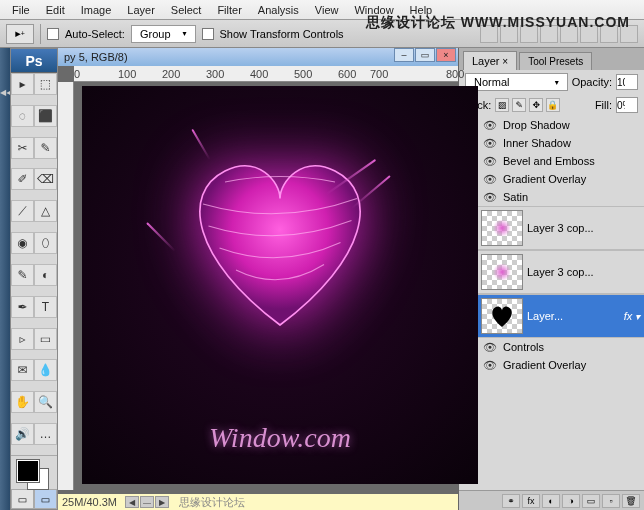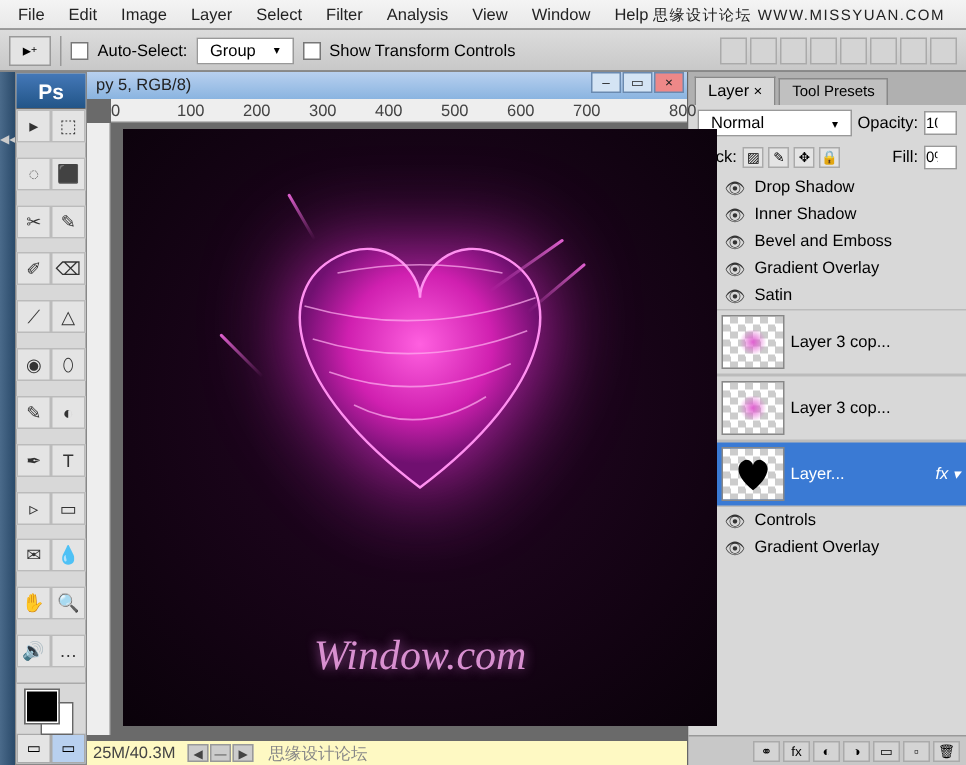--- a/index.html
+++ b/index.html
@@ -1,19 +1,19 @@
 <!DOCTYPE html>
 <html><head>
 <meta charset="utf-8">
 <style>
 * { box-sizing: border-box; margin: 0; padding: 0; font-family: Tahoma, sans-serif; font-size: 11px; }
 body { background: #535353; width: 644px; height: 510px; overflow: hidden; user-select: none; }
 .menubar { background: linear-gradient(#f4f4f4,#e8e8e8); height: 20px; display: flex; align-items: center; padding: 0 4px; border-bottom: 1px solid #999; }
 .menubar span { padding: 0 8px; color: #222; cursor: default; }
-.watermark { position: absolute; right: 6px; top: 3px; color: #bbb; font-size: 10px; letter-spacing: 1px; }
+.watermark { position: absolute; right: 6px; top: 14px; color: #bbb; font-size: 14px; letter-spacing: 1px; font-weight: bold; }
 .optbar { background: linear-gradient(#dcdcdc,#c8c8c8); height: 28px; display: flex; align-items: center; padding: 0 6px; gap: 6px; border-bottom: 1px solid #888; }
 .opt-arrow { width: 28px; height: 20px; background: #e4e4e4; border: 1px solid #999; display: flex; align-items: center; justify-content: center; }
 .checkbox { width: 12px; height: 12px; background: #fff; border: 1px solid #777; display: inline-block; vertical-align: middle; }
 .select { display: inline-flex; align-items: center; background: #fff; border: 1px solid #999; height: 18px; padding: 0 8px; }
 .select .arr { margin-left: 12px; font-size: 8px; }
 .sep { width: 1px; height: 20px; background: #999; }
 .alignicons { display: flex; gap: 2px; margin-left: auto; }
 .alignicons .ai { width: 18px; height: 18px; background: #d4d4d4; border: 1px solid #aaa; }
 .workspace { display: flex; height: 462px; }
 .toolgutter { width: 10px; background: linear-gradient(90deg,#4a6a8a,#2a4a6a); height: 100%; }
@@ -156,21 +156,21 @@
       </div>
     </div>
     <div class="ruler-h">
       <span style="left:0">0</span>
         <span style="left:44px">100</span>
         <span style="left:88px">200</span>
         <span style="left:132px">300</span>
         <span style="left:176px">400</span>
         <span style="left:220px">500</span>
         <span style="left:264px">600</span>
-        <span style="left:308px">700</span>
+        <span style="left:296px">700</span>
         <span style="left:372px">800</span>
     </div>
     <div class="ruler-v"></div>
     <div class="canvas">
       <div class="heart">
         <svg viewBox="0 0 200 180">
           <defs>
             <radialGradient id="hg" cx="50%" cy="40%">
                 <stop offset="0%" stop-color="#ff60e0"></stop>
                 <stop offset="60%" stop-color="#d020b0"></stop>

